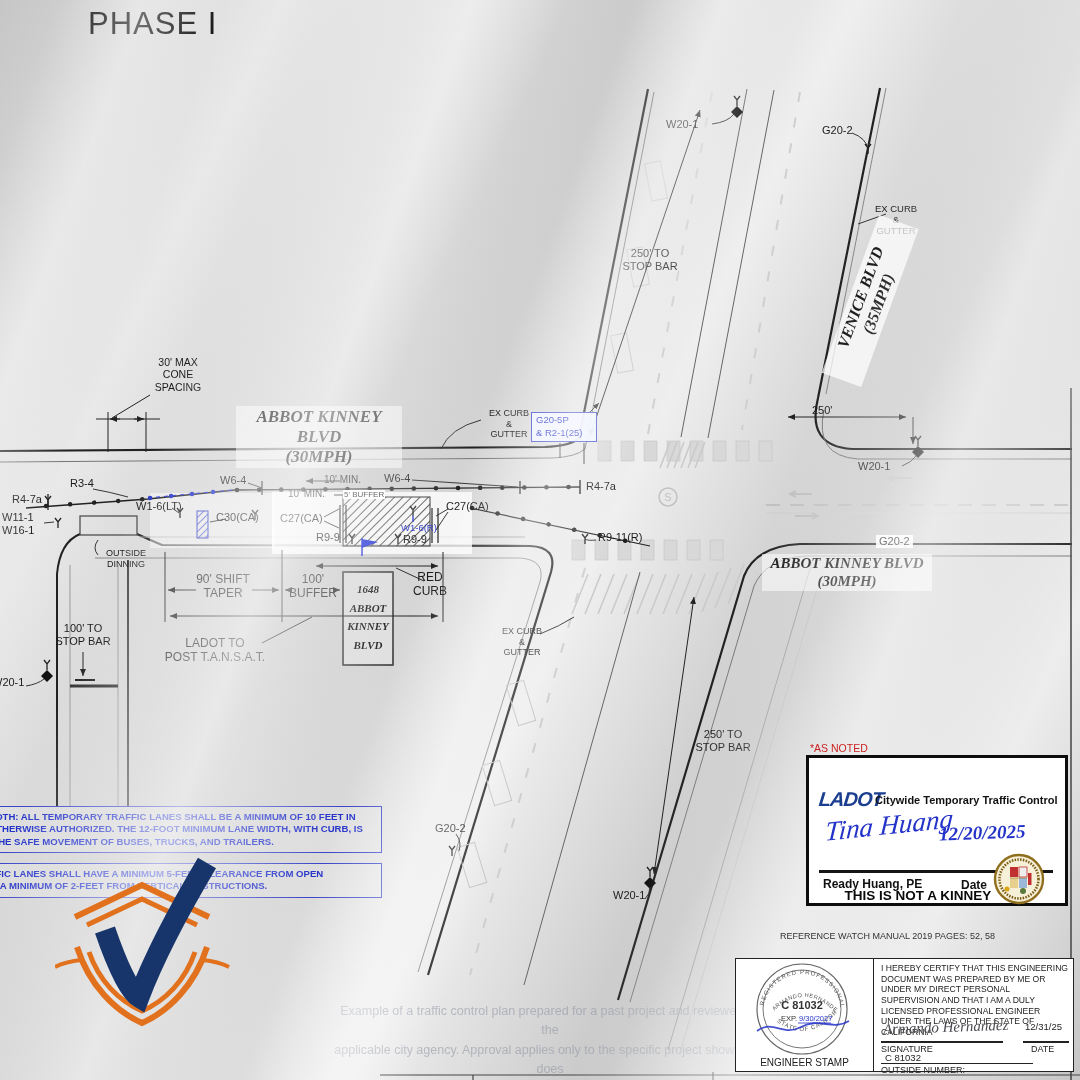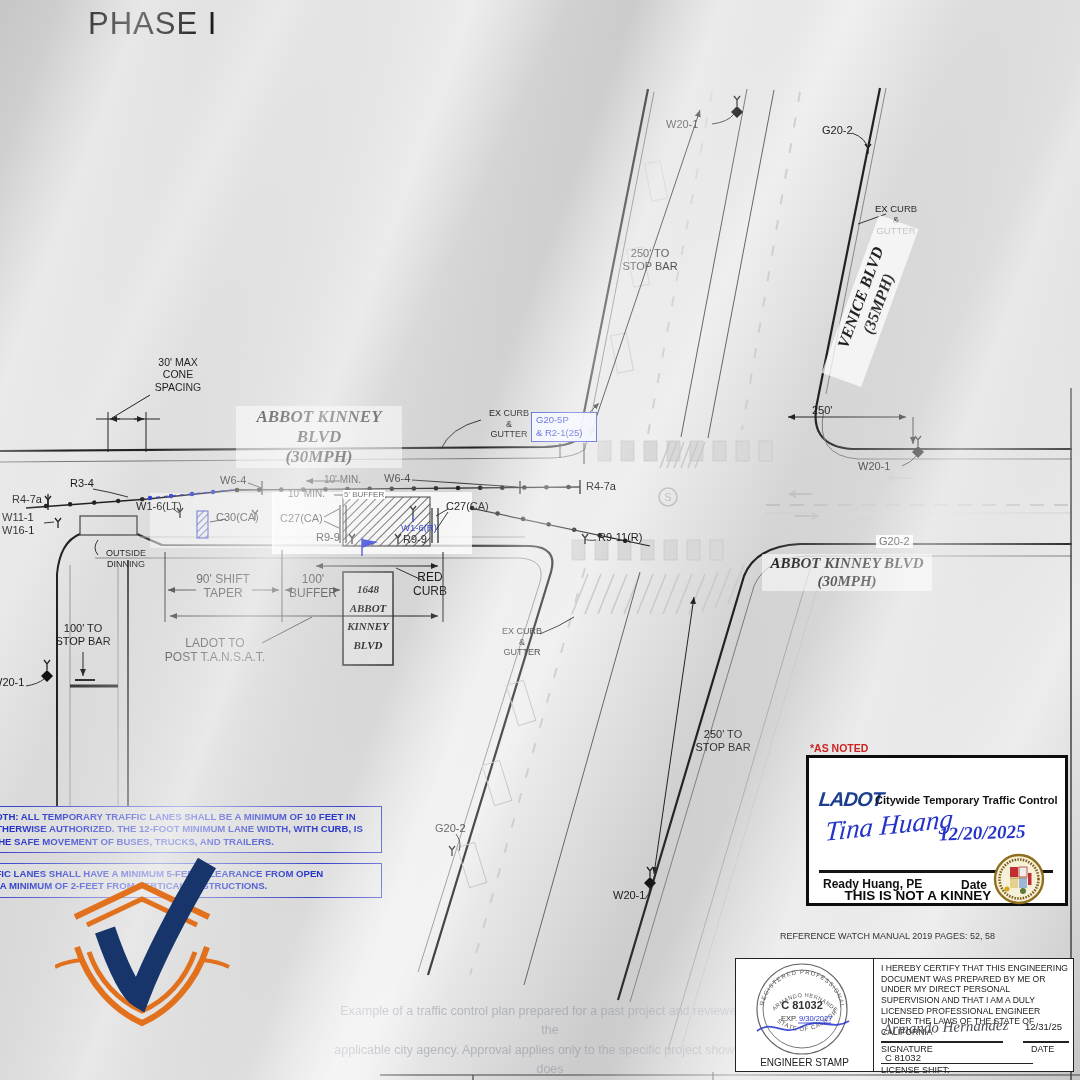--- a/index.html
+++ b/index.html
@@ -27,21 +27,21 @@
          color:#1b3e8f;letter-spacing:-1px;transform:skewX(-6deg)}
   .ladotsub{position:absolute;left:66px;top:36px;font-size:11px;font-weight:bold;color:#111}
   .script-blue{position:absolute;left:16px;top:52px;font-family:"Liberation Serif",serif;font-style:italic;
          font-size:27px;color:#2433c8;transform:rotate(-6deg) skewX(-10deg);white-space:nowrap}
   .date-blue{position:absolute;left:130px;top:64px;font-family:"Liberation Serif",serif;font-style:italic;
          font-weight:bold;font-size:19px;color:#2433c8;transform:rotate(-2deg)}
   .sigline{position:absolute;left:10px;top:112px;width:234px;height:3px;background:#151515}
   .signer{position:absolute;left:14px;top:119px;font-size:12px;font-weight:bold;color:#111}
   .datelab{position:absolute;left:152px;top:120px;font-size:12px;font-weight:bold;color:#111}
   .notpermit{position:absolute;left:34px;top:130px;width:150px;text-align:center;font-size:13.5px;font-weight:bold;color:#0a0a0a}
-  .asnoted{position:absolute;left:810px;top:742px;font-size:10.5px;font-weight:bold;color:#cc2222;z-index:8}
+  .asnoted{position:absolute;left:810px;top:742px;font-size:10.5px;font-weight:normal;color:#cc2222;z-index:8}
   .refnote{position:absolute;left:780px;top:931px;width:285px;text-align:left;font-size:9px;color:#333;z-index:8}
   .engbox{position:absolute;left:735px;top:958px;width:337px;height:112px;border:1.5px solid #222;background:#fff;z-index:8}
   .engleft{position:absolute;left:0;top:0;bottom:0;width:137px;border-right:1.5px solid #222}
   .engcap{position:absolute;bottom:3px;left:0;right:0;text-align:center;font-size:10px;color:#222}
   .engright{position:absolute;left:139px;top:0;right:0;bottom:0}
   .cert{position:absolute;left:6px;top:4px;width:188px;font-size:8.6px;line-height:1.24;color:#222}
   .engscript{position:absolute;left:8px;top:60px;font-family:"Liberation Serif",serif;font-style:italic;
              font-size:15px;color:#4a4a52;transform:rotate(-2deg);white-space:nowrap}
   .l1{position:absolute;left:6px;top:82px;width:122px;height:1.5px;background:#222}
   .l2{position:absolute;left:148px;top:82px;width:46px;height:1.5px;background:#222}
@@ -423,21 +423,21 @@
     <div class="engright">
       <div class="cert">I HEREBY CERTIFY THAT THIS ENGINEERING DOCUMENT WAS PREPARED BY ME OR UNDER MY DIRECT PERSONAL SUPERVISION AND THAT I AM A DULY LICENSED PROFESSIONAL ENGINEER UNDER THE LAWS OF THE STATE OF CALIFORNIA</div>
       <div class="engscript">Armando Hernandez</div>
       <div class="l1"></div>
       <div class="siglab">SIGNATURE</div>
       <div class="datev">12/31/25</div>
       <div class="l2"></div>
       <div class="datelab2">DATE</div>
       <div class="licv">C 81032</div>
       <div class="l3"></div>
-      <div class="liclab">LICENSE SHIFT:</div>
+      <div class="liclab">OUTSIDE NUMBER:</div>
     </div>
   </div>
 
   <svg class="logo" width="190" height="190" viewBox="0 0 190 190">
     <g stroke="#e2711d" fill="none">
       <path d="M20,62 L87,30 L154,62" stroke-width="6"></path>
       <path d="M32,70 L87,44 L142,70" stroke-width="5"></path>
       <path d="M22,92 C34,130 60,156 87,168 C114,156 140,130 152,92" stroke-width="6"></path>
       <path d="M34,97 C44,126 64,146 87,156 C110,146 130,126 140,97" stroke-width="5"></path>
       <path d="M0,112 C8,108 16,106 26,105" stroke-width="4"></path>

